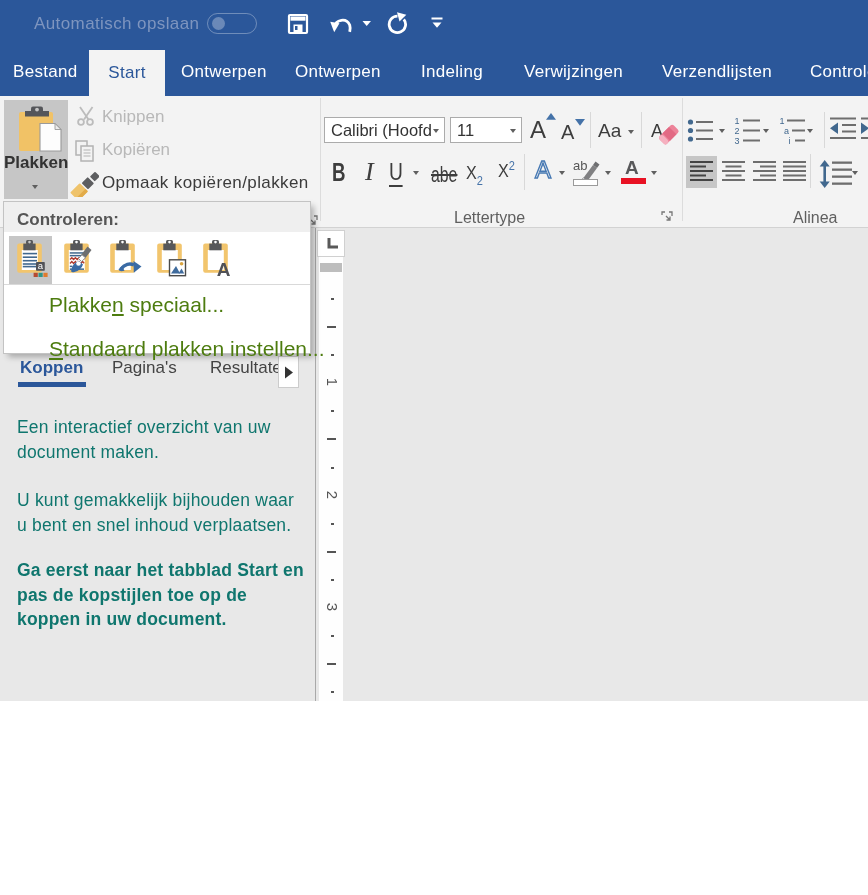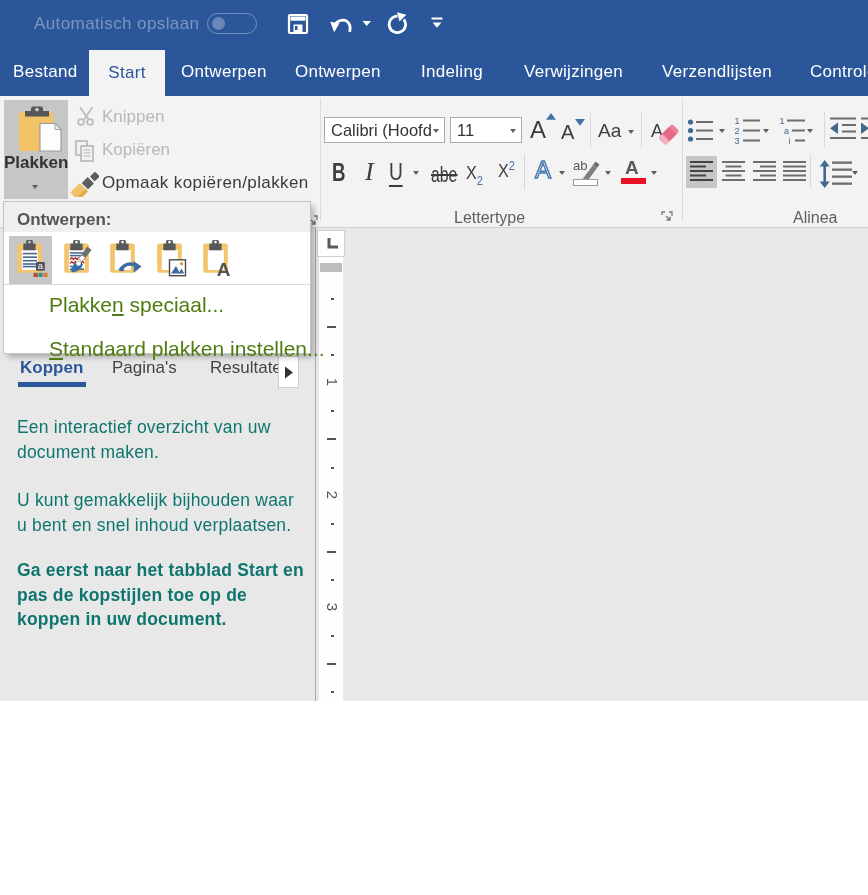--- a/index.html
+++ b/index.html
@@ -344,21 +344,21 @@
 <div class="abs" style="left:278px;top:356px;width:21px;height:32px;background:#fff;border:1px solid #ccc;box-sizing:border-box;">
   <svg style="position:absolute;left:5px;top:9px;" width="10" height="13" viewBox="0 0 10 13">
         <polygon points="1,0.5 9,6.5 1,12.5" fill="#333"></polygon>
       </svg>
 </div>
 <div class="nptxt" style="top:415px;">Een interactief overzicht van uw<br>document maken.</div>
 <div class="nptxt" style="top:488px;">U kunt gemakkelijk bijhouden waar<br>u bent en snel inhoud verplaatsen.</div>
 <div class="nptxt" style="top:558px;font-weight:bold;">Ga eerst naar het tabblad Start en<br>pas de kopstijlen toe op de<br>koppen in uw document.</div>
 <div id="pastedd" class="abs">
   <div id="ddhead">
-        <span>Ontwerpen:</span>
+        <span>Controleren:</span>
       </div>
     <div class="pcell" style="left:5px;background:#c6c6c6;">
     <svg width="37" height="40" viewBox="0 0 37 40">
       <rect x="3.2" y="4.6" width="24.6" height="29.2" rx="2" fill="#f2c56d"></rect>
       <rect x="7.8" y="11" width="16" height="20" fill="#fff"></rect>
       <rect x="9.3" y="4.6" width="12.3" height="6.7" fill="#57585a"></rect>
       <rect x="12" y="1" width="7" height="4.6" rx="1.5" fill="#57585a"></rect>
       <circle cx="15.5" cy="3.1" r="1.3" fill="#c6c6c6"></circle>
       <g>
             <rect x="8.8" y="13.8" width="14.2" height="1.6" fill="#41688e"></rect>

